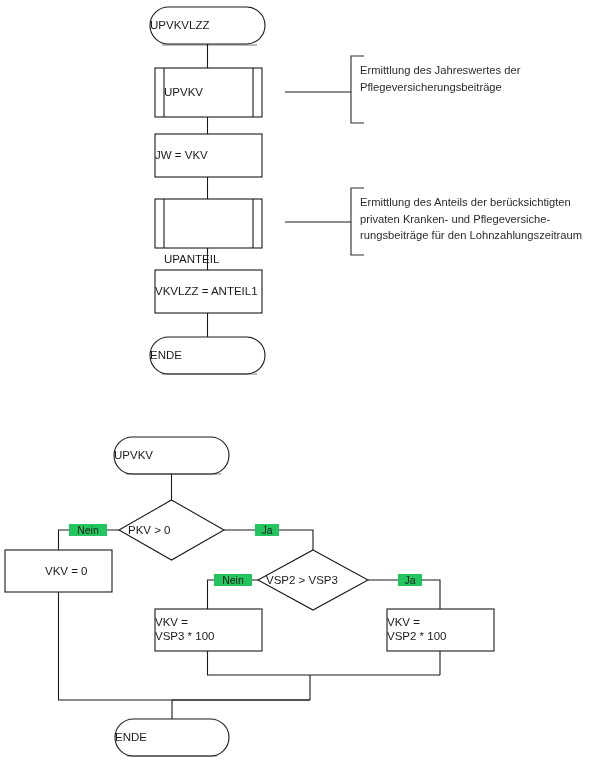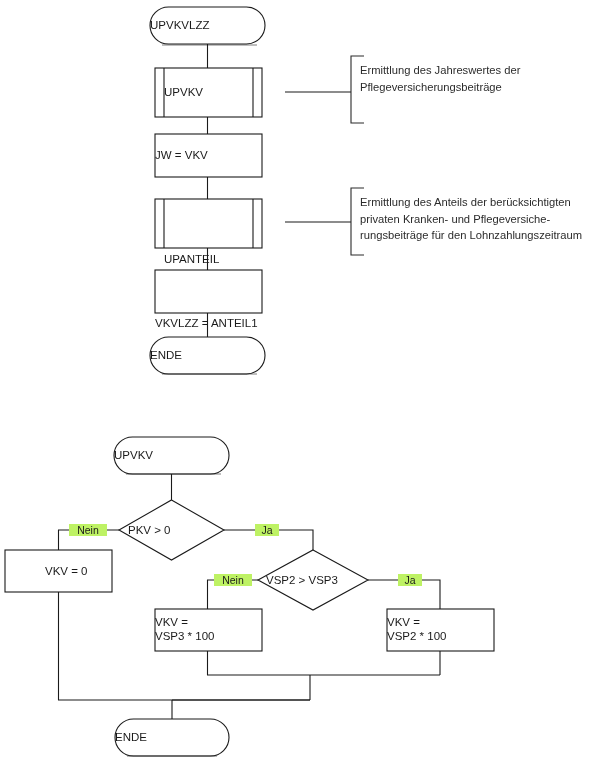--- a/index.html
+++ b/index.html
@@ -39,21 +39,21 @@
     line-height: 14px;
     color: #1a1a1a;
     white-space: pre-line;
     pointer-events: none;
   }
   .edge-label {
     position: absolute;
     font-size: 10.5px;
     line-height: 12px;
     color: #1a1a1a;
-    background: #bef264;
+    background: #22c55e;
     padding: 0 2px;
     text-align: center;
   }
   .note-text {
     position: absolute;
     font-size: 11.2px;
     line-height: 16.5px;
     color: #2b2b2b;
     text-align: left;
   }
@@ -130,21 +130,21 @@
   </svg>
 
   <div class="node-label" style="left:150px; top:18px; width:115px;">UPVKVLZZ</div>
 
   <div class="node-label" style="left:164px; top:85px; width:89px;">UPVKV</div>
 
   <div class="node-label" style="left:155px; top:148px; width:128px;">JW = VKV</div>
 
   <div class="node-label" style="left:164px; top:216px; width:89px;margin-top:36px;">UPANTEIL</div>
 
-  <div class="node-label" style="left:155px; top:284px; width:107px;margin-top:32px;">VKVLZZ = ANTEIL1</div>
+  <div class="node-label" style="left:155px; top:284px; width:107px;">VKVLZZ = ANTEIL1</div>
 
   <div class="node-label" style="left:150px; top:348px; width:115px;">ENDE</div>
 
   <div class="note-text" style="left:360px; top:62px; width:236px;">
     <div>Ermittlung des Jahreswertes der</div>
     <div>Pflegeversicherungsbeiträge</div>
   </div>
 
   <div class="note-text" style="left:360px; top:194px; width:238px;">
     <div>Ermittlung des Anteils der berücksichtigten</div>

